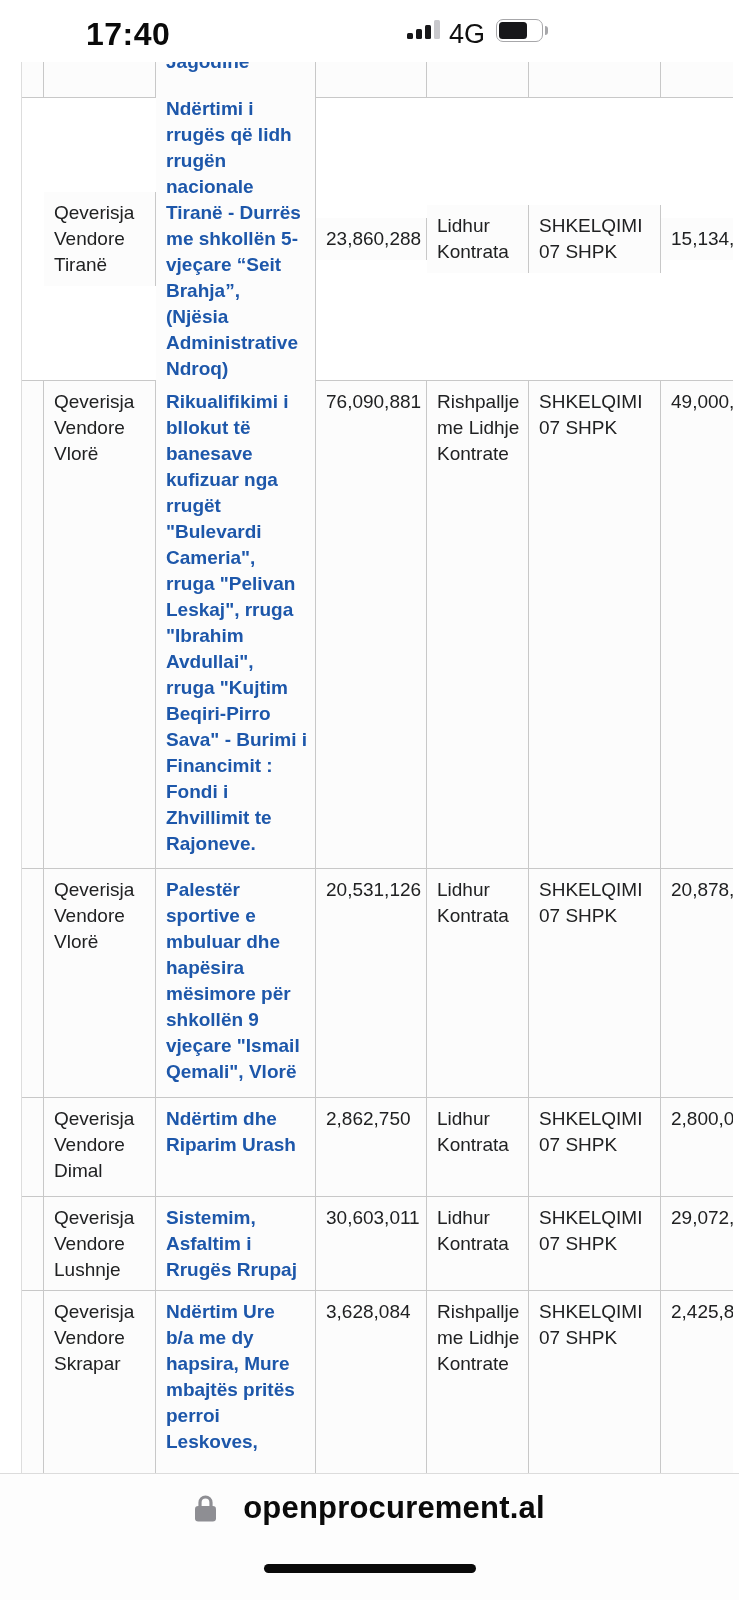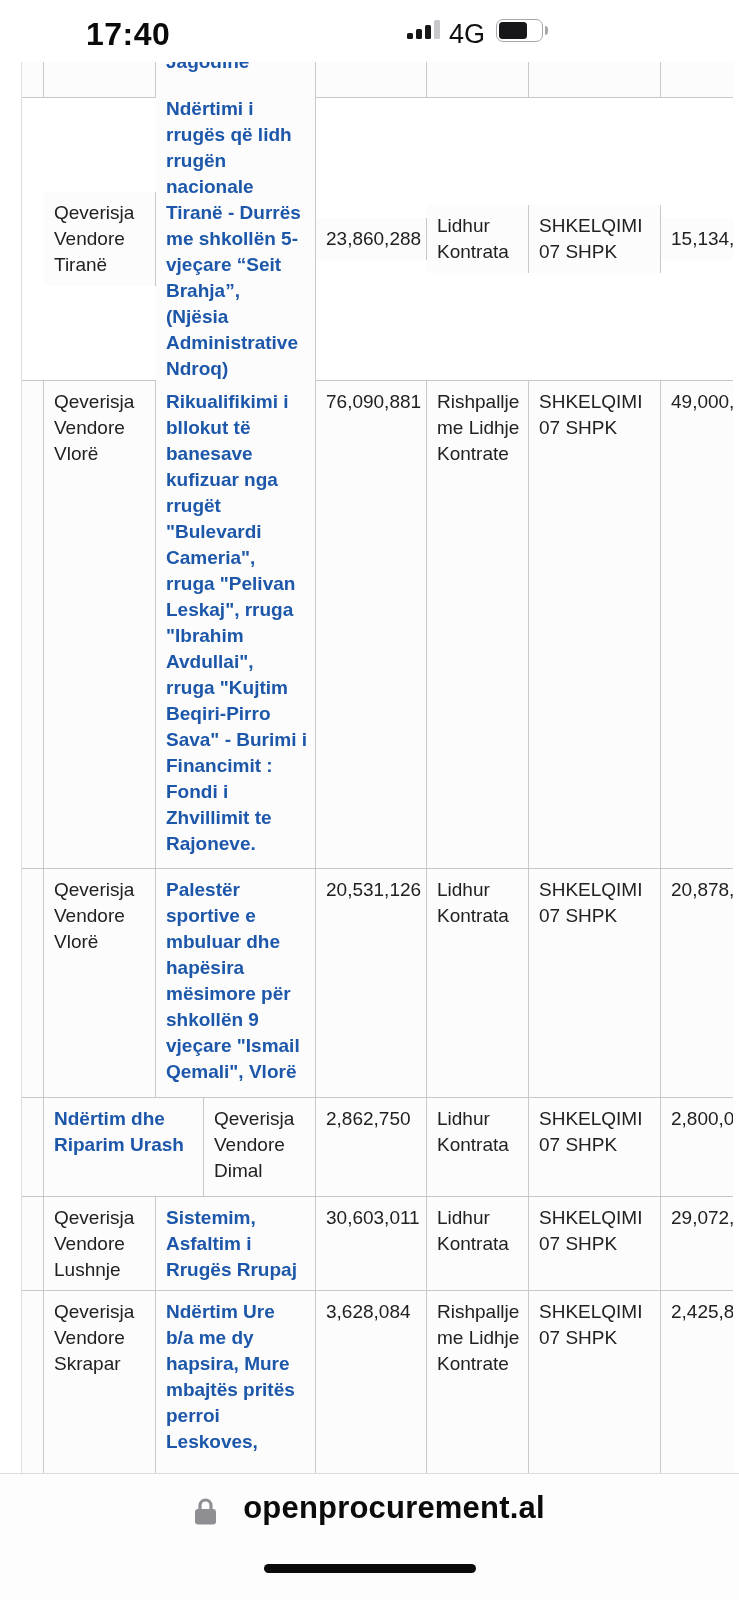--- a/index.html
+++ b/index.html
@@ -57,21 +57,21 @@
   .h6 { height:183px; border-bottom:none; }
   .partial-clip { margin-top:-21px; }
 
   
   .url-bar {
     position:absolute; left:0; top:1473px; width:739px; height:127px;
     background:#fdfdfd; border-top:1px solid #dcdcdc;
     display:flex; align-items:flex-start; justify-content:center;
     padding-top:16px;
   }
-  .url-inner { display:flex; align-items:flex-end; gap:26px; }
+  .url-inner { display:flex; align-items:center; gap:26px; }
   .url-text { font-size:31px; font-weight:700; color:#0b0b0b; letter-spacing:.2px; }
   .home-indicator {
     position:absolute; left:50%; transform:translateX(-50%);
     top:1564px; width:212px; height:9px; border-radius:5px; background:#0a0a0a;
   }
 </style>
 </head>
 <body>
 
 <div class="status-bar">
@@ -138,24 +138,24 @@
         <a class="link">Palestër sportive e mbuluar dhe hapësira mësimore për shkollën 9 vjeçare "Ismail Qemali", Vlorë</a>
       </div>
       <div class="c c3">20,531,126</div>
       <div class="c c4">Lidhur Kontrata</div>
       <div class="c c5">SHKELQIMI 07 SHPK</div>
       <div class="c c6">20,878,236</div>
     </div>
 
     <div class="trow h4">
       <div class="c c0"></div>
+      <div class="c c1">Qeverisja Vendore Dimal</div>
       <div class="c c2">
         <a class="link">Ndërtim dhe Riparim Urash</a>
       </div>
-      <div class="c c1">Qeverisja Vendore Dimal</div>
       <div class="c c3">2,862,750</div>
       <div class="c c4">Lidhur Kontrata</div>
       <div class="c c5">SHKELQIMI 07 SHPK</div>
       <div class="c c6">2,800,000.</div>
     </div>
 
     <div class="trow h5">
       <div class="c c0"></div>
       <div class="c c1">Qeverisja Vendore Lushnje</div>
       <div class="c c2">

